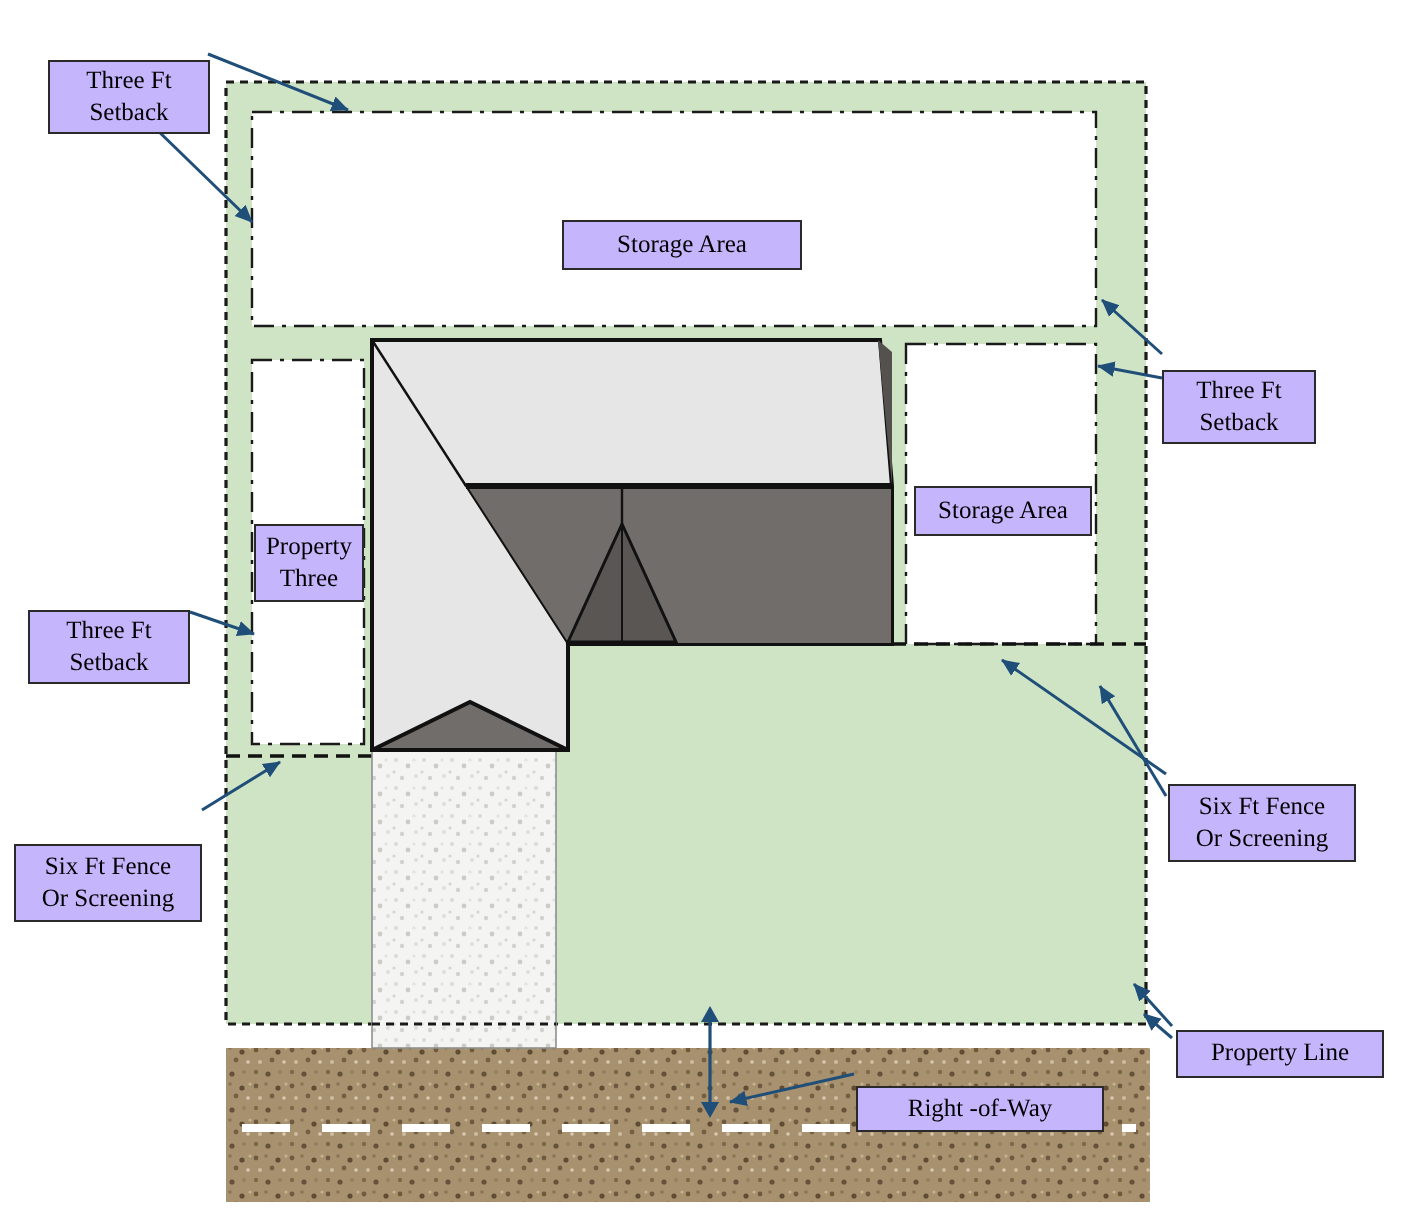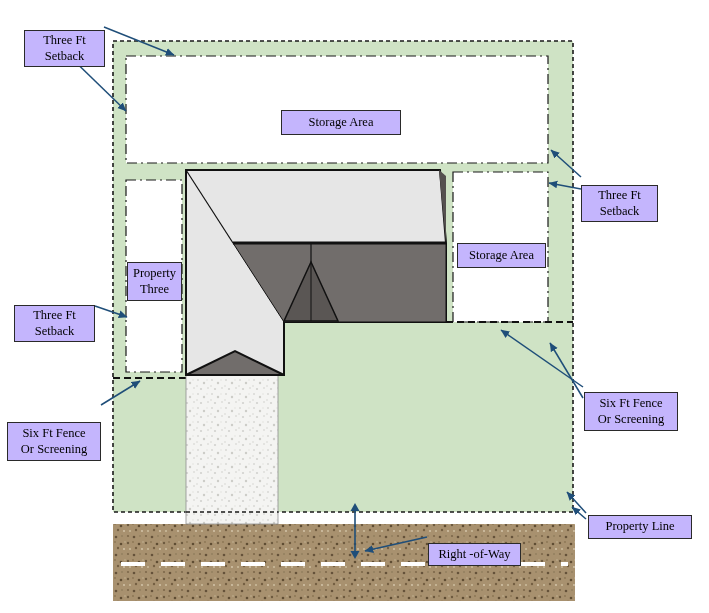--- a/index.html
+++ b/index.html
@@ -124,21 +124,21 @@
 
   <div class="callout" style="left:584px;top:373px;width:94px;height:39px">
     <span class="ln">Six Ft Fence</span>
     <span class="ln">Or Screening</span>
   </div>
 
   <div class="callout" style="left:588px;top:496px;width:104px;height:24px">
     <span class="ln">Property Line</span>
   </div>
 
-  <div class="callout" style="left:428px;top:524px;width:93px;height:23px">
+  <div class="callout" style="left:428px;top:524px;width:124px;height:23px">
     <span class="ln">Right -of-Way</span>
   </div>
 
   <div class="callout" style="left:281px;top:91px;width:120px;height:25px">
     <span class="ln">Storage Area</span>
   </div>
 
   <div class="callout" style="left:127px;top:243px;width:55px;height:39px">
     <span class="ln">Property</span>
     <span class="ln">Three</span>

